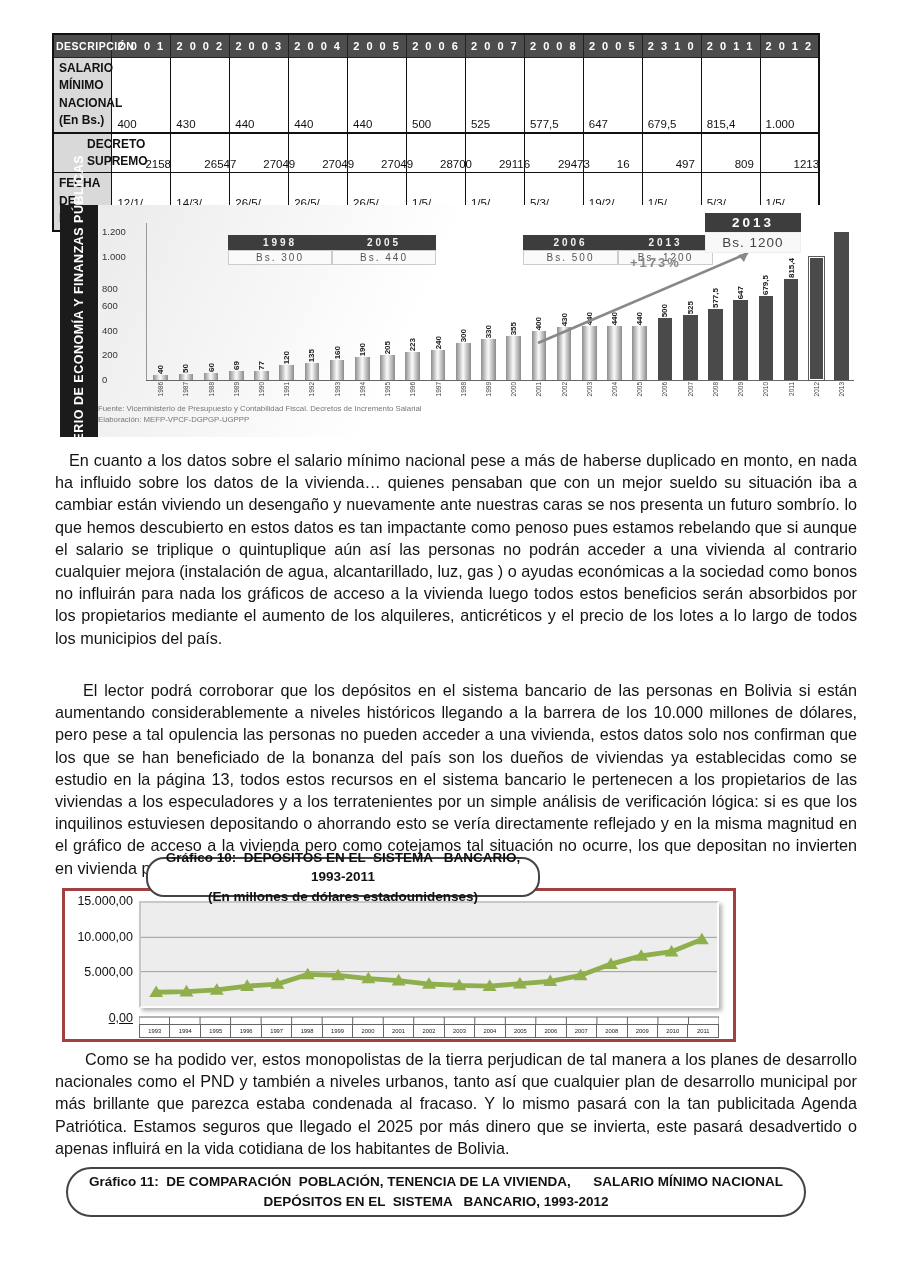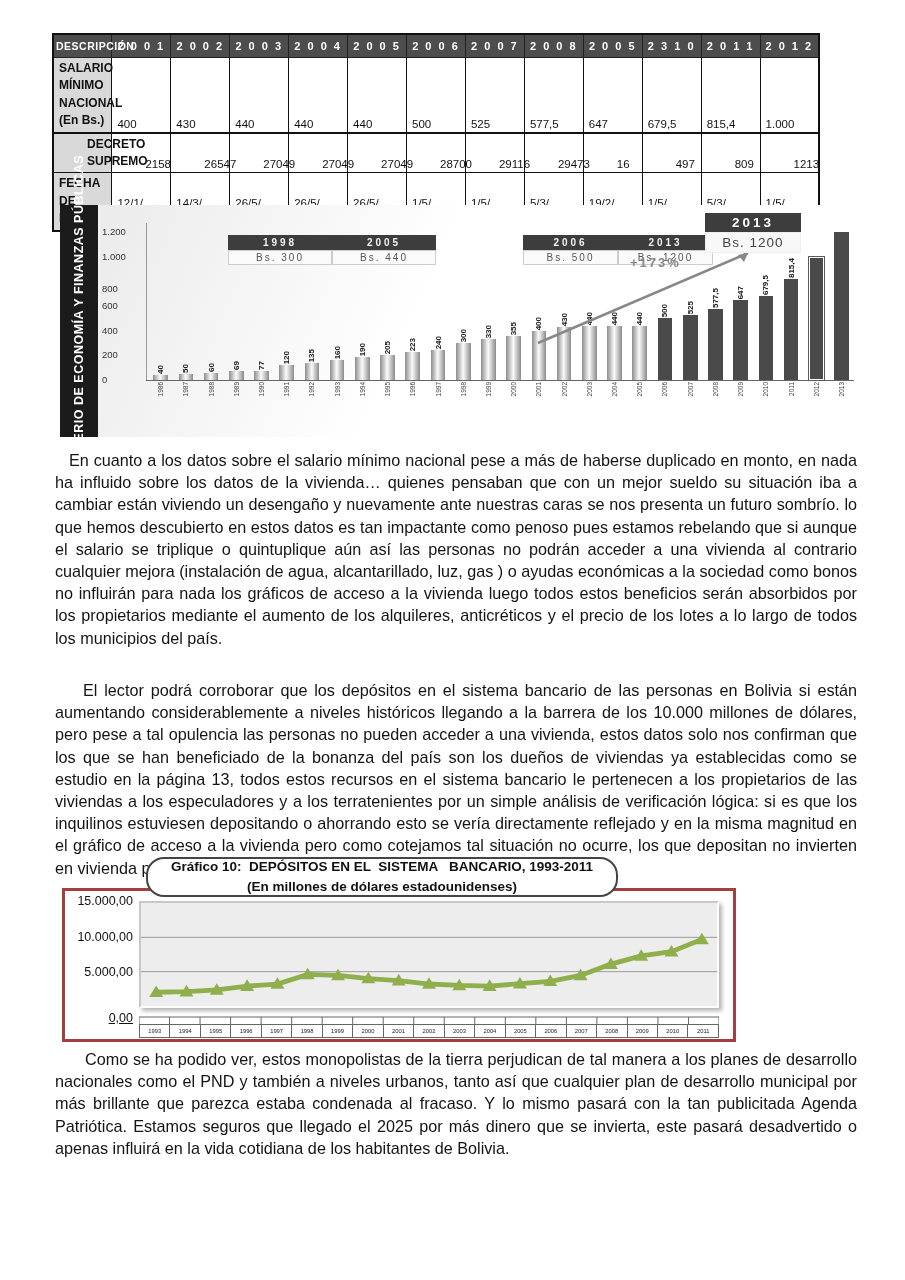--- a/index.html
+++ b/index.html
@@ -67,21 +67,21 @@
   .g10plot { position:absolute; left:74px; top:10px; width:580px; height:107px; background:#ededed;
              border:2px solid; border-color:#c8c8c8 #fdfdfd #fdfdfd #c8c8c8; box-shadow:3px 3px 4px #b5b5b5; }
   .g10ticks { position:absolute; left:74px; top:121px; width:580px; height:10px; }
   .g10years { position:absolute; left:74px; top:133px; width:580px; height:14px; display:flex; }
   .g10years .ybox { flex:1; border:1px solid #666; margin-left:-1px; font-size:5.8px; color:#222;
              display:flex; align-items:center; justify-content:center; background:#fff; }
   .g10years .ybox:first-child { margin-left:0; }
   
   .g11 { left:66px; top:1167px; width:740px; height:50px; border-radius:26px; font-size:13.5px; line-height:1.5; }
   .gt9 { left:236px; top:183px; width:397px; height:42px; font-size:14.5px; line-height:1.4; }
-  .gt10 { left:146px; top:857px; width:472px; height:40px; font-size:13.5px; line-height:1.45; }
+  .gt10 { left:146px; top:857px; width:394px; height:40px; font-size:13.5px; line-height:1.45; }
 </style>
 </head>
 <body>
 
 <div class="page">
 
   <div class="tblwrap">
     <table class="tbl">
       <thead>
           <tr>
@@ -394,20 +394,22 @@
       </div>
     <div class="callout">
       <div class="cy">2013</div>
       <div class="cv">Bs. 1200</div>
     </div>
     <div class="growth">+173%</div>
     <svg class="overlay" width="802" height="232">
       <line x1="478" y1="138" x2="688" y2="48" stroke="#888" stroke-width="2.5"></line>
       <polygon points="688,48 678,50 684,57" fill="#888"></polygon>
     </svg>
+    <div class="source">Fuente: Viceministerio de Presupuesto y Contabilidad Fiscal. Decretos de Incremento Salarial
+Elaboración: MEFP-VPCF-DGPGP-UGPPP</div>
   </div>
 
   <div class="para" style="top:449px; text-indent:14px;">En cuanto a los datos sobre el salario mínimo nacional pese  a más de haberse duplicado en monto, en nada ha influido sobre los datos de la vivienda… quienes pensaban que con un mejor sueldo su situación iba a cambiar están viviendo un desengaño y nuevamente ante nuestras caras se nos presenta un futuro sombrío.  lo que hemos descubierto en estos datos es tan  impactante como penoso pues estamos rebelando que si aunque el salario se triplique o quintuplique aún así las personas no podrán acceder a una vivienda  al contrario cualquier mejora (instalación de agua, alcantarillado, luz, gas ) o ayudas económicas  a la sociedad como bonos no influirán para nada los gráficos de acceso a la vivienda luego todos estos beneficios serán absorbidos por los propietarios mediante el aumento  de los alquileres, anticréticos y el precio de los lotes a lo largo de todos los municipios del país.</div>
   <div class="para" style="top:679px; text-indent:28px;">El lector podrá corroborar que los depósitos en el sistema bancario de las personas en Bolivia si están aumentando considerablemente  a niveles históricos llegando a la barrera de los 10.000 millones de dólares, pero  pese a tal opulencia las personas no pueden acceder a una vivienda,  estos datos solo nos confirman  que los que se han beneficiado de la bonanza del país son los dueños de viviendas ya establecidas como se estudio en la página 13,  todos estos recursos en el sistema bancario le pertenecen a los propietarios de las viviendas a los especuladores y a los terratenientes por un simple análisis de verificación lógica: si es que los inquilinos estuviesen depositando o ahorrando esto se vería directamente reflejado y en la misma magnitud en el gráfico de acceso a la vivienda pero como  cotejamos  tal situación no ocurre, los que depositan no invierten en vivienda porque son los actuales propietarios.</div>
 
   <div class="titlebox gt10">Gráfico 10:  DEPÓSITOS EN EL  SISTEMA   BANCARIO, 1993-2011
 (En millones de dólares estadounidenses)</div>
 
   <div class="g10box">
     <div id="g10-ylabels">
@@ -485,14 +487,16 @@
         <div class="ybox">2007</div>
         <div class="ybox">2008</div>
         <div class="ybox">2009</div>
         <div class="ybox">2010</div>
         <div class="ybox">2011</div>
       </div>
   </div>
 
   <div class="para" style="top:1048px; text-indent:30px;">Como se ha podido ver, estos monopolistas de la tierra perjudican de tal manera a los planes de desarrollo nacionales como el PND y también a niveles urbanos,  tanto así que cualquier plan de desarrollo municipal por más  brillante que parezca estaba condenada al fracaso. Y lo mismo pasará con la tan publicitada Agenda Patriótica. Estamos seguros que llegado el 2025 por más dinero que se invierta, este pasará desadvertido o apenas influirá en la vida cotidiana de los habitantes de Bolivia.</div>
 
+  <div class="titlebox g11">Gráfico 11:  DE COMPARACIÓN  POBLACIÓN, TENENCIA DE LA VIVIENDA,      SALARIO MÍNIMO NACIONAL
+DEPÓSITOS EN EL  SISTEMA   BANCARIO, 1993-2012</div>
 
 </div>
 
 </body></html>

